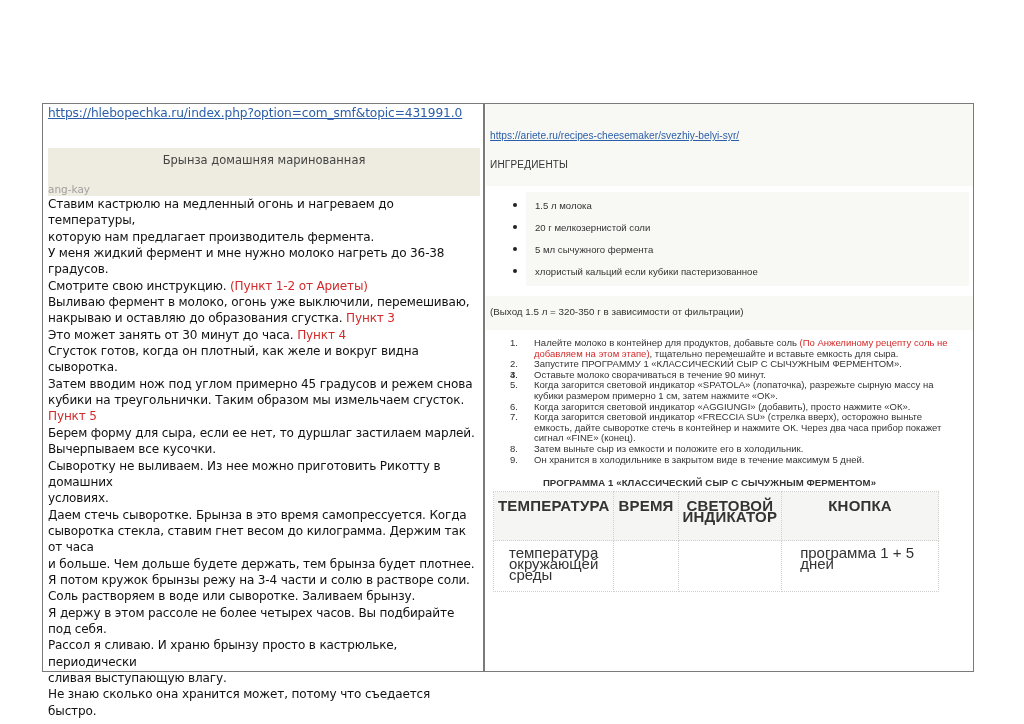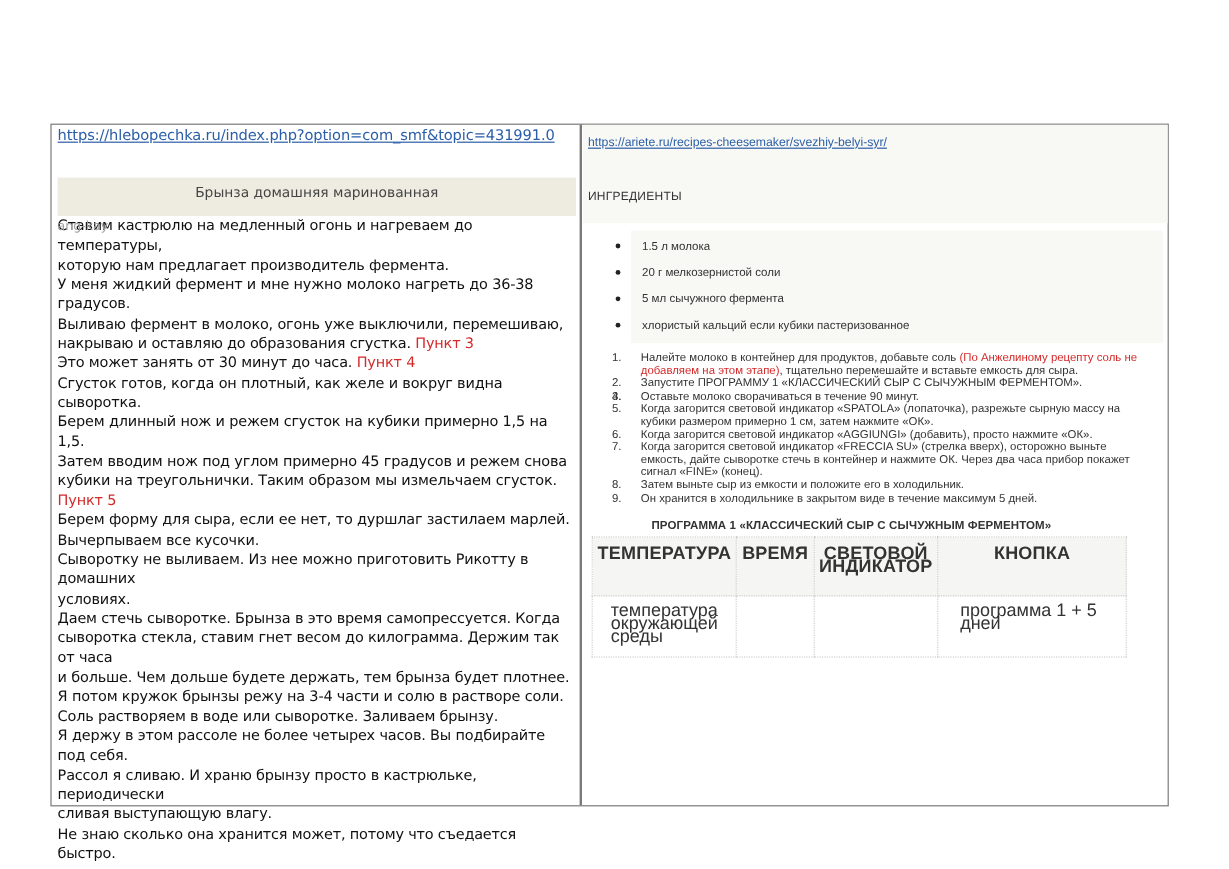--- a/index.html
+++ b/index.html
@@ -9,37 +9,37 @@
     border:1.5px solid #7a7a7a; box-sizing:border-box;
   }
   .divider { position:absolute; left:440px; top:0; bottom:0; width:1.5px; background:#7a7a7a; }
 
   
   .left { position:absolute; left:5px; top:0; width:432px; font-family:"DejaVu Sans", sans-serif; color:#111; }
   .left .src-link {
     display:block; margin-top:2px; font-size:12.2px; color:#2b5ea8; text-decoration:underline; letter-spacing:-0.1px;
   }
   .left .banner {
-    margin-top:28px; background:#eeece0; height:32px; position:relative;
+    margin-top:28px; background:#eeece0; height:48px; position:relative;
   }
   .left .banner .title {
     position:absolute; left:0; right:0; top:5px; text-align:center; font-size:11.5px; color:#444;
   }
   .left .banner .author {
     position:absolute; left:0; right:0; top:35px; text-align:left; font-size:10.5px; color:#a0a0a0;
   }
   .left .body { font-size:12.05px; line-height:16.35px; letter-spacing:-0.15px; }
   .left .body p { margin:0; }
   .red { color:#d42a2a; }
 
   
   .right { position:absolute; left:443px; top:0; width:487px; font-family:"Liberation Sans", sans-serif; color:#333; }
   .r-bg { background:#f8f8f5; }
   .r-link-row { height:46px; position:relative; }
-  .r-link { position:absolute; left:4px; top:10px; font-size:10.2px; color:#2b5ea8; text-decoration:underline; }
+  .r-link { position:absolute; left:4px; top:26px; font-size:10.2px; color:#2b5ea8; text-decoration:underline; }
   .r-head-row { height:36px; position:relative; }
   .r-head { position:absolute; left:4px; top:9px; font-size:10px; color:#333; letter-spacing:0.2px; }
   .ingr-box { margin:6px 4px 0 40px; padding:4px 0 2px 0; }
   .ingr-item { position:relative; height:22px; font-size:9.6px; color:#333; }
   .ingr-item .dot { position:absolute; left:-13px; top:7px; width:4px; height:4px; border-radius:50%; background:#222; }
   .ingr-item .txt { position:absolute; left:9px; top:4px; }
   .yield-row { margin-top:10px; height:34px; position:relative; }
   .yield { position:absolute; left:4px; top:10px; font-size:9.8px; color:#333; }
 
   ol.steps { margin:8px 0 0 0; padding:0 0 0 0; list-style:none; font-size:9.5px; line-height:10.6px; color:#333; }
@@ -62,25 +62,25 @@
   <div class="left">
     <a class="src-link">https://hlebopechka.ru/index.php?option=com_smf&amp;topic=431991.0</a>
     <div class="banner">
       <div class="title">Брынза домашняя маринованная</div>
       <div class="author">ang-kay</div>
     </div>
     <div class="body" id="left-body">
         <p><span>Ставим кастрюлю на медленный огонь и нагреваем до температуры,</span></p>
         <p><span>которую нам предлагает производитель фермента.</span></p>
         <p><span>У меня жидкий фермент и мне нужно молоко нагреть до 36-38 градусов.</span></p>
+        <p><span>Смотрите свою инструкцию. </span><span class="red">(Пункт 1-2 от Ариеты)</span></p>
         <p><span>Выливаю фермент в молоко, огонь уже выключили, перемешиваю,</span></p>
         <p><span>накрываю и оставляю до образования сгустка. </span><span class="red">Пункт 3</span></p>
         <p><span>Это может занять от 30 минут до часа. </span><span class="red">Пункт 4</span></p>
         <p><span>Сгусток готов, когда он плотный, как желе и вокруг видна сыворотка.</span></p>
-        <p><span>Берем длинный нож и режем сгусток на кубики примерно 1,5 на 1,5.</span></p>
         <p><span>Затем вводим нож под углом примерно 45 градусов и режем снова</span></p>
         <p><span>кубики на треугольнички. Таким образом мы измельчаем сгусток. </span><span class="red">Пункт 5</span></p>
         <p><span>Берем форму для сыра, если ее нет, то дуршлаг застилаем марлей.</span></p>
         <p><span>Вычерпываем все кусочки.</span></p>
         <p><span>Сыворотку не выливаем. Из нее можно приготовить Рикотту в домашних</span></p>
         <p><span>условиях.</span></p>
         <p><span>Даем стечь сыворотке. Брынза в это время самопрессуется. Когда</span></p>
         <p><span>сыворотка стекла, ставим гнет весом до килограмма. Держим так от часа</span></p>
         <p><span>и больше. Чем дольше будете держать, тем брынза будет плотнее.</span></p>
         <p><span>Я потом кружок брынзы режу на 3-4 части и солю в растворе соли.</span></p>
@@ -110,20 +110,23 @@
         </div>
         <div class="ingr-item">
           <span class="dot"></span>
           <span class="txt">5 мл сычужного фермента</span>
         </div>
         <div class="ingr-item">
           <span class="dot"></span>
           <span class="txt">хлористый кальций если кубики пастеризованное</span>
         </div>
       </div>
+    <div class="r-bg yield-row">
+      <span class="yield">(Выход 1.5 л = 320-350 г в зависимости от фильтрации)</span>
+    </div>
     <ol class="steps" id="steps">
         <li><span class="num">1.</span><span>Налейте молоко в контейнер для продуктов, добавьте соль </span><span class="red">(По Анжелиному рецепту соль не добавляем на этом этапе)</span><span>, тщательно перемешайте и вставьте емкость для сыра.</span></li>
         <li><span class="num">2.</span><span>Запустите ПРОГРАММУ 1 «КЛАССИЧЕСКИЙ СЫР С СЫЧУЖНЫМ ФЕРМЕНТОМ».</span></li>
         <li><span class="num">3.</span></li>
         <li><span class="num">4.</span><span>Оставьте молоко сворачиваться в течение 90 минут.</span></li>
         <li><span class="num">5.</span><span>Когда загорится световой индикатор «SPATOLA» (лопаточка), разрежьте сырную массу на кубики размером примерно 1 см, затем нажмите «ОК».</span></li>
         <li><span class="num">6.</span><span>Когда загорится световой индикатор «AGGIUNGI» (добавить), просто нажмите «ОК».</span></li>
         <li><span class="num">7.</span><span>Когда загорится световой индикатор «FRECCIA SU» (стрелка вверх), осторожно выньте емкость, дайте сыворотке стечь в контейнер и нажмите ОК. Через два часа прибор покажет сигнал «FINE» (конец).</span></li>
         <li><span class="num">8.</span><span>Затем выньте сыр из емкости и положите его в холодильник.</span></li>
         <li><span class="num">9.</span><span>Он хранится в холодильнике в закрытом виде в течение максимум 5 дней.</span></li>

